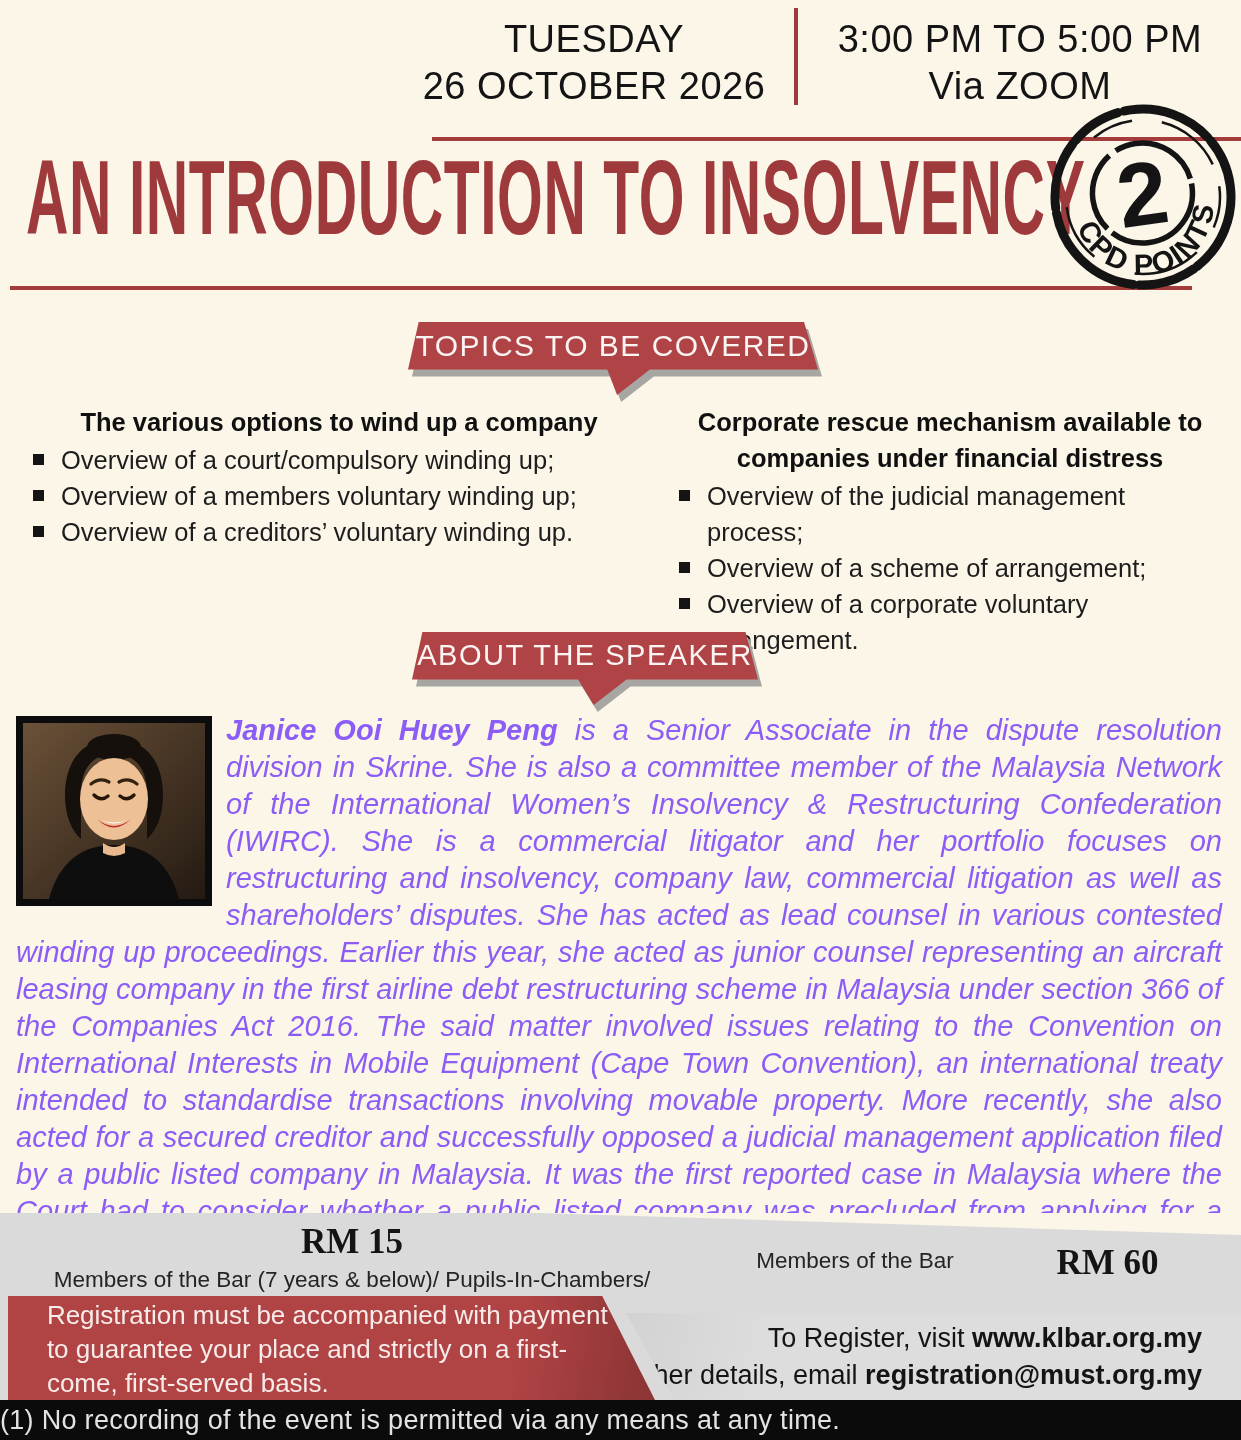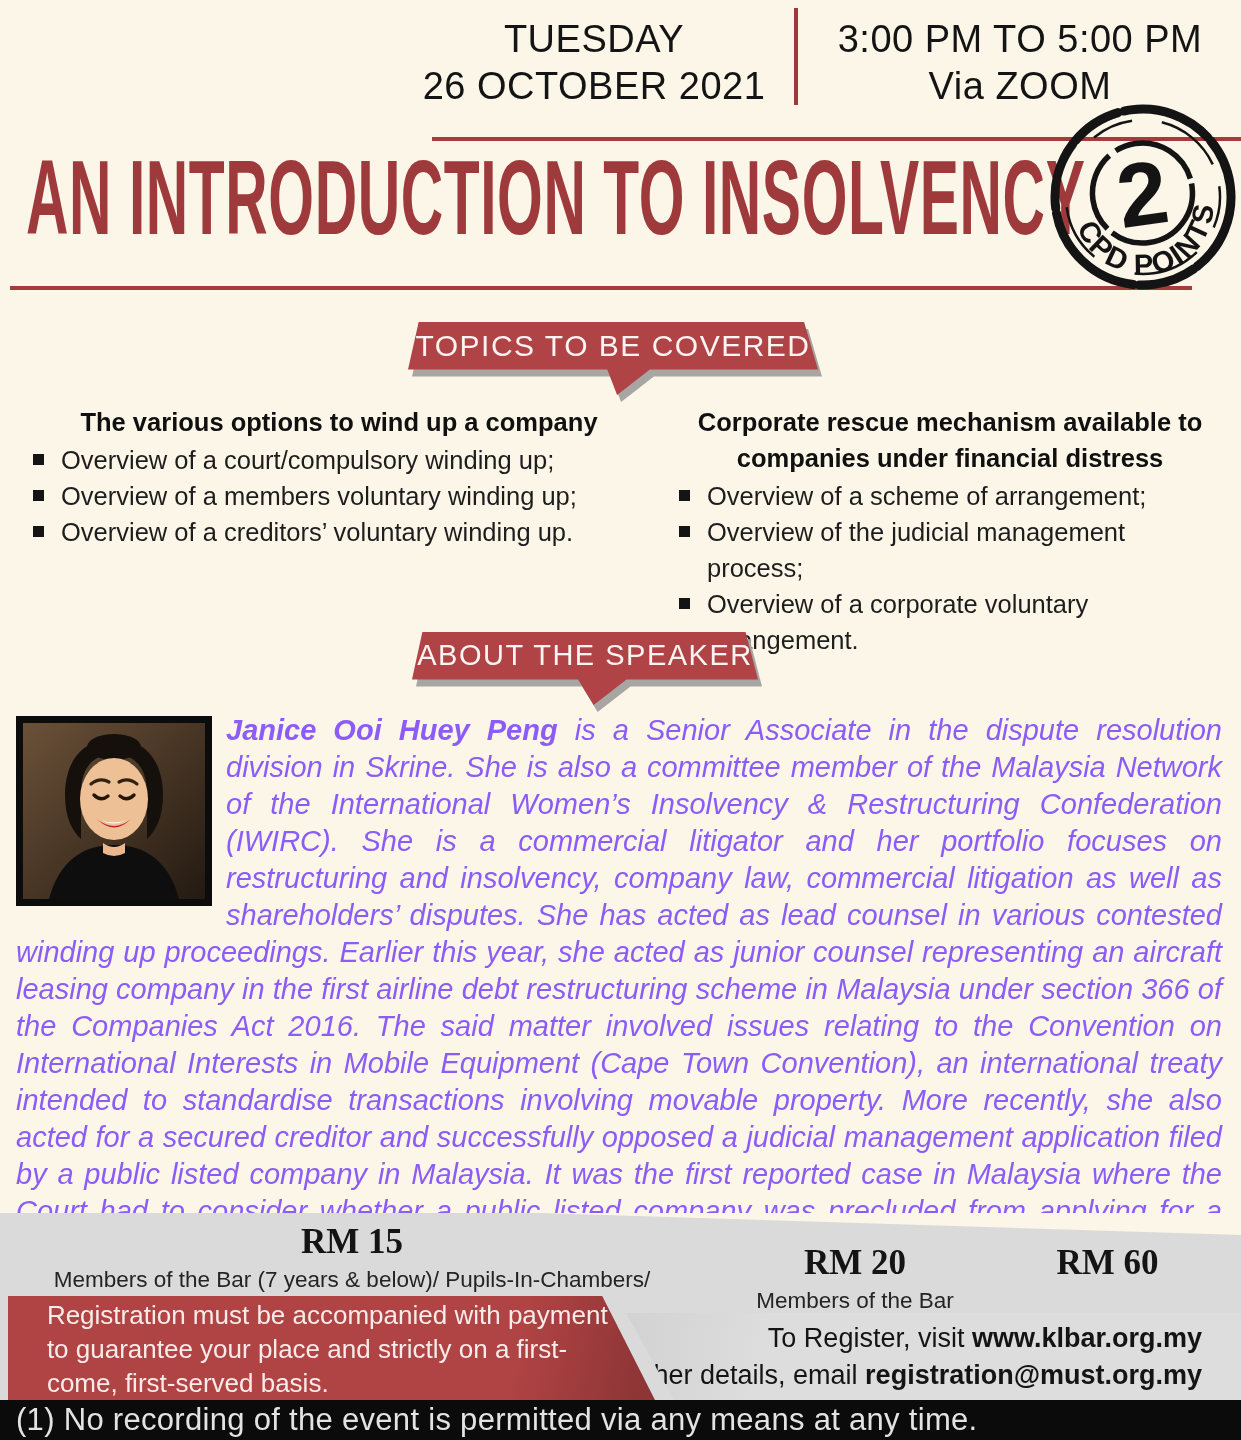--- a/index.html
+++ b/index.html
@@ -93,30 +93,30 @@
     clip-path:polygon(26px 0, 100% 0, 100% 100%, 74px 100%);
     display:flex;flex-direction:column;justify-content:center;align-items:flex-end;
     padding-right:0;box-sizing:border-box;
   }
   .register-line{font-size:27px;line-height:37px;color:#141414;padding-right:39px;white-space:nowrap;}
   .register-line b{font-weight:bold;}
 
   
   .footer-bar{position:absolute;left:0;top:1400px;width:1241px;height:40px;background:#0b0b0b;z-index:5;
     display:flex;align-items:center;}
-  .footer-text{color:#e3e3e3;font-size:31px;padding-left:16px;letter-spacing:.3px;}
+  .footer-text{color:#e3e3e3;font-size:27px;letter-spacing:.3px;}
 </style>
 </head>
 <body>
 
 <div id="page">
 
   <div class="hdr-date">
     <div>TUESDAY</div>
-    <div>26 OCTOBER 2021</div>
+    <div>26 OCTOBER 2026</div>
   </div>
   <div class="hdr-divider"></div>
   <div class="hdr-time">
     <div>3:00 PM TO 5:00 PM</div>
     <div>Via ZOOM</div>
   </div>
 
   <div class="rule-top"></div>
   <div class="main-title">AN INTRODUCTION TO INSOLVENCY</div>
   <div class="rule-bottom"></div>
@@ -144,22 +144,22 @@
     <p class="topic-heading">The various options to wind up a company</p>
     <ul class="topic-list">
       <li>Overview of a court/compulsory winding up;</li>
       <li>Overview of a members voluntary winding up;</li>
       <li>Overview of a creditors’ voluntary winding up.</li>
     </ul>
   </div>
   <div id="topic-right" class="topic-col">
     <p class="topic-heading">Corporate rescue mechanism available to companies under financial distress</p>
     <ul class="topic-list">
+      <li>Overview of the judicial management process;</li>
       <li>Overview of a scheme of arrangement;</li>
-      <li>Overview of the judicial management process;</li>
       <li>Overview of a corporate voluntary arrangement.</li>
     </ul>
   </div>
 
   <div id="speaker-banner" class="ribbon-wrap">
     <div class="ribbon-shadow ribbon-clip2"></div>
     <div class="ribbon ribbon-clip2"></div>
     <div class="ribbon-label">ABOUT THE SPEAKER</div>
   </div>
 
@@ -190,21 +190,20 @@
   </div>
 
   <div class="gray-band"></div>
   <div class="band-wedge"></div>
 
   <div id="price-1" class="price-block">
     <div class="price-value">RM 15</div>
     <div class="price-desc">Members of the Bar (7 years &amp; below)/ Pupils-In-Chambers/ Undergraduate Law Students / Registered OKU</div>
   </div>
   <div id="price-2" class="price-block">
-    <div class="price-value">RM 20</div>
     <div class="price-desc">Members of the Bar</div>
   </div>
   <div id="price-3" class="price-block">
     <div class="price-value">RM 60</div>
   </div>
 
   <div class="reg-box">
     <div class="reg-box-text">Registration must  be accompanied with payment to guarantee your place and strictly on a first-come, first-served basis.</div>
   </div>
 

